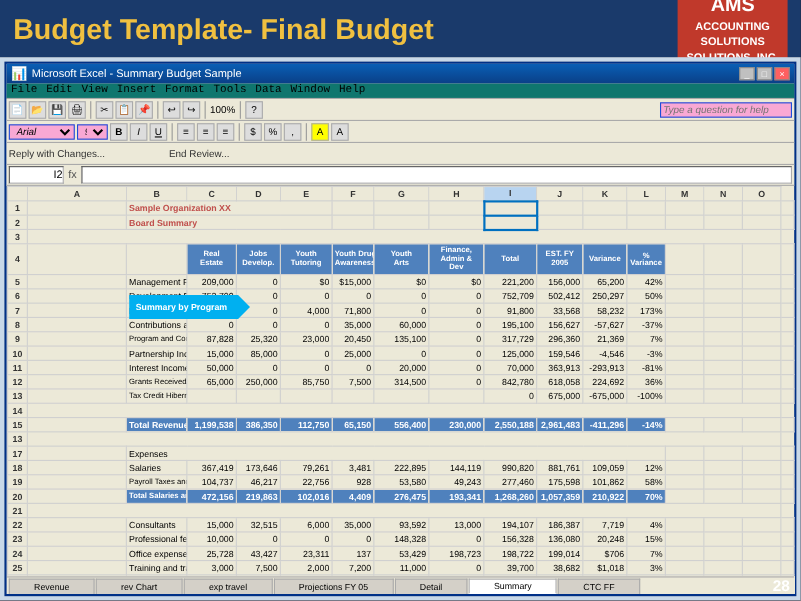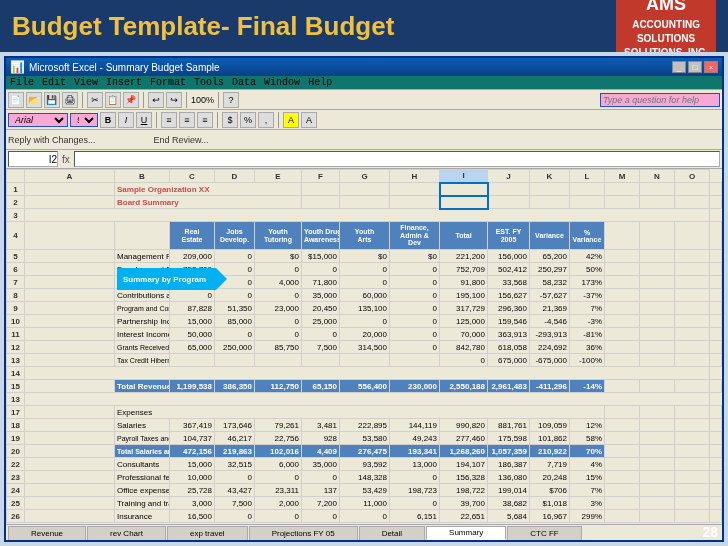--- a/index.html
+++ b/index.html
@@ -492,21 +492,21 @@
                 <td></td>
                 <td></td>
                 <td></td>
             </tr>
 
             <tr>
               <td class="row-header">9</td>
               <td></td>
               <td style="font-size:7px;">Program and Contract Revenue</td>
               <td class="text-right">87,828</td>
-              <td class="text-right">51,350</td>
+              <td class="text-right">25,320</td>
               <td class="text-right">23,000</td>
               <td class="text-right">20,450</td>
               <td class="text-right">135,100</td>
               <td class="text-right">0</td>
               <td class="text-right">317,729</td>
               <td class="text-right">296,360</td>
               <td class="text-right">21,369</td>
               <td class="text-right">7%</td>
               <td></td>
                 <td></td>
@@ -687,20 +687,24 @@
               <td class="text-right cell-total">1,268,260</td>
               <td class="text-right cell-total">1,057,359</td>
               <td class="text-right cell-total">210,922</td>
               <td class="text-right cell-total">70%</td>
               <td></td>
                 <td></td>
                 <td></td>
                 <td></td>
             </tr>
 
+            <tr>
+              <td class="row-header">21</td>
+              <td colspan="15"></td>
+            </tr>
 
             <tr>
               <td class="row-header">22</td>
               <td></td>
               <td>Consultants</td>
               <td class="text-right">15,000</td>
               <td class="text-right">32,515</td>
               <td class="text-right">6,000</td>
               <td class="text-right">35,000</td>
               <td class="text-right">93,592</td>

